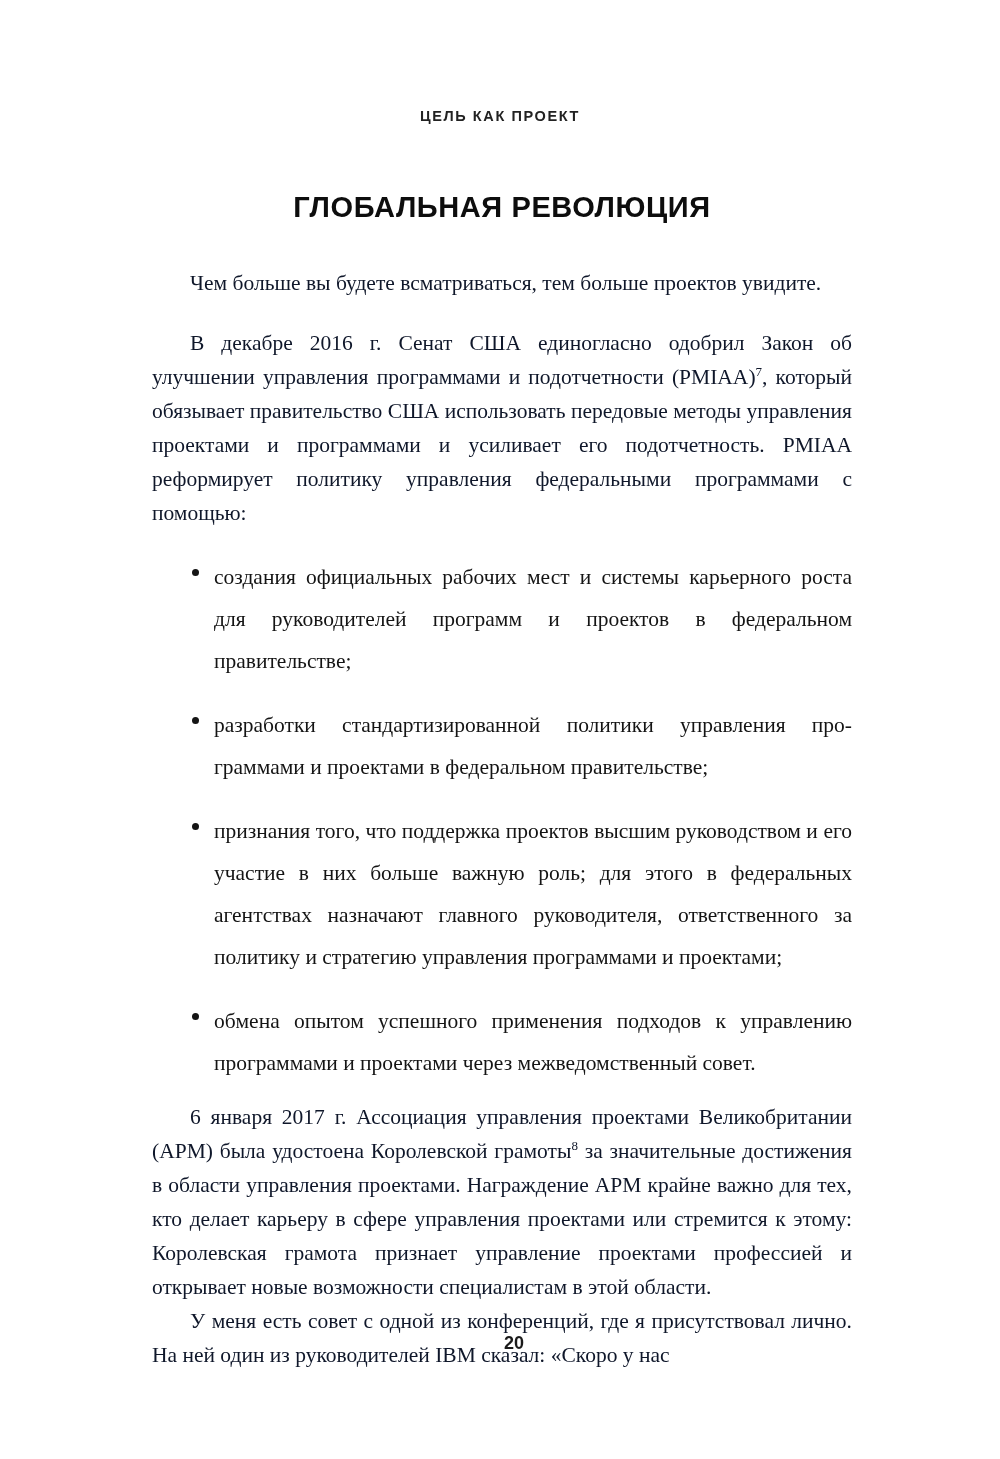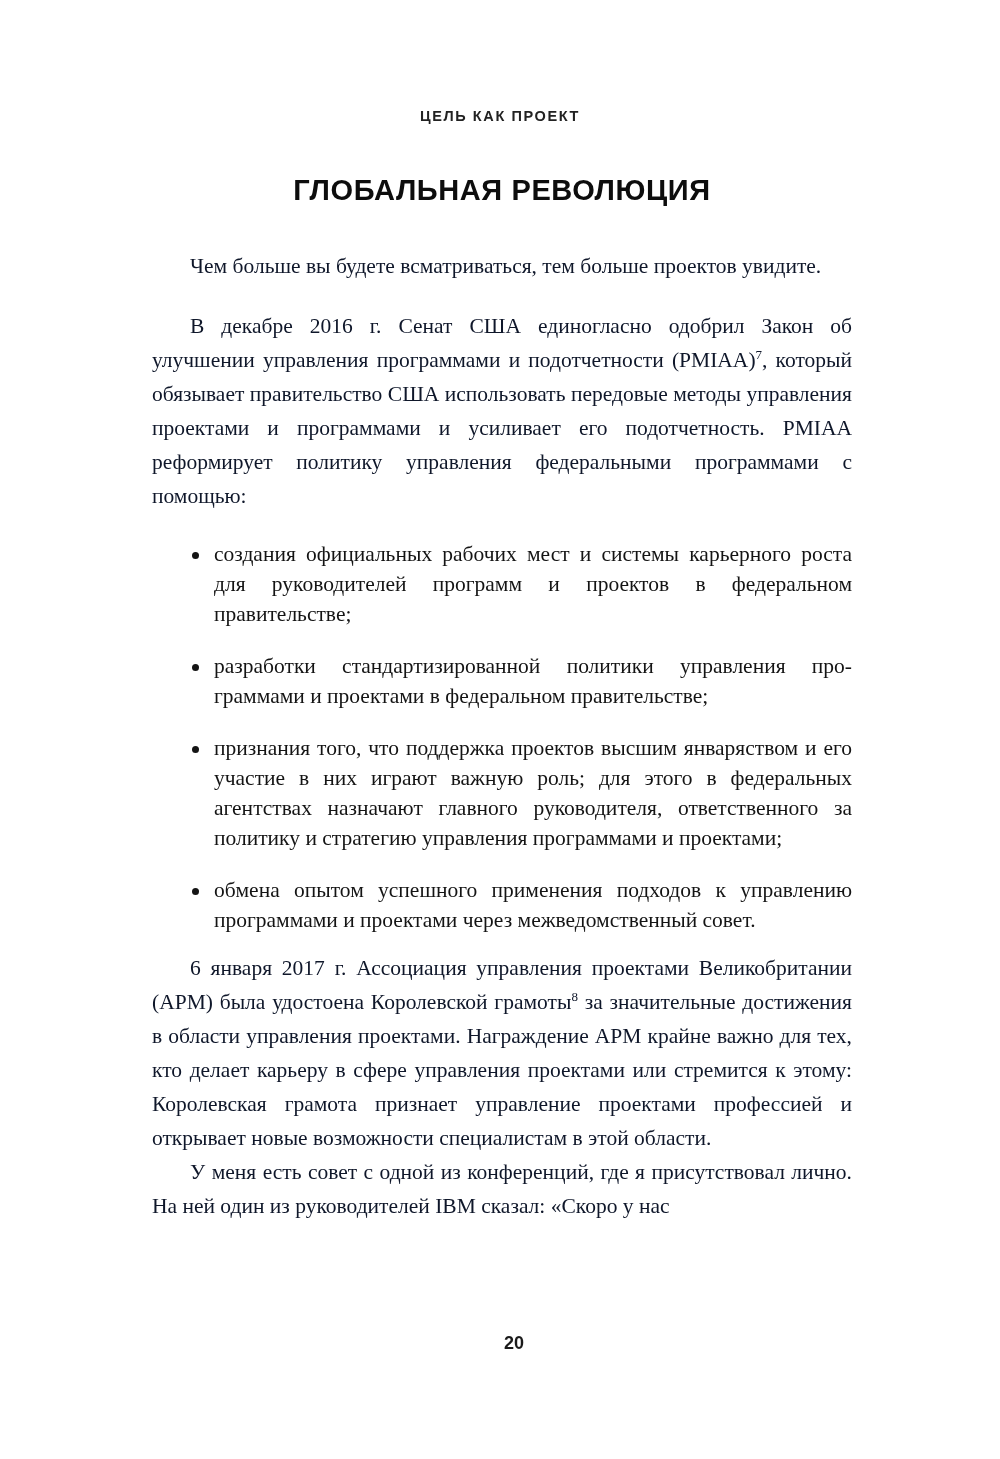--- a/index.html
+++ b/index.html
@@ -29,21 +29,21 @@
     width: 1000px;
     text-align: center;
     font-family: "Liberation Sans", sans-serif;
     font-weight: bold;
     font-size: 14.5px;
     letter-spacing: 1.6px;
     color: #222222;
   }
   .content {
     position: absolute;
-    top: 174px;
+    top: 191px;
     left: 152px;
     width: 700px;
   }
   h1.chapter-title {
     font-family: "Liberation Sans", sans-serif;
     font-weight: bold;
     font-size: 29px;
     letter-spacing: 0.6px;
     text-align: center;
     margin: 0 0 42px 0;
@@ -65,21 +65,21 @@
   }
   ul.bullets {
     list-style: none;
     margin: 26px 0 0 0;
     padding: 0;
   }
   ul.bullets li {
     position: relative;
     padding-left: 62px;
     font-size: 21.5px;
-    line-height: 30px;
+    line-height: 42px;
     text-align: justify;
     color: #141414;
     margin-bottom: 22px;
   }
   ul.bullets li:last-child {
     margin-bottom: 16px;
   }
   ul.bullets li .dot {
     position: absolute;
     left: 40px;
@@ -120,21 +120,21 @@
 
     <h1 class="chapter-title">ГЛОБАЛЬНАЯ РЕВОЛЮЦИЯ</h1>
 
     <p class="body-par indent">Чем больше вы будете всматриваться, тем больше проектов уви­дите.</p>
 
     <p class="body-par indent space-before"><span>В декабре 2016 г. Сенат США единогласно одобрил Закон об улучшении управления программами и подотчетности (PMIAA)</span><sup class="fn">7</sup><span>, который обязывает правительство США использовать передовые методы управления проектами и программами и усиливает его под­отчетность. PMIAA реформирует политику управления федераль­ными программами с помощью:</span></p>
 
     <ul class="bullets">
       <li><span class="dot"></span><span>создания официальных рабочих мест и системы карьерного роста для руководителей программ и проектов в федераль­ном правительстве;</span></li>
       <li><span class="dot"></span><span>разработки стандартизированной политики управления про­граммами и проектами в федеральном правительстве;</span></li>
-      <li><span class="dot"></span><span>признания того, что поддержка проектов высшим января­ством и его участие в них играют важную роль; для этого в федеральных агентствах назначают главного руководителя, ответственного за политику и стратегию управления про­граммами и проектами;</span></li>
+      <li><span class="dot"></span><span>признания того, что поддержка проектов высшим руковод­ством и его участие в них больше важную роль; для этого в федеральных агентствах назначают главного руководителя, ответственного за политику и стратегию управления про­граммами и проектами;</span></li>
       <li><span class="dot"></span><span>обмена опытом успешного применения подходов к управ­лению программами и проектами через межведомственный совет.</span></li>
     </ul>
 
     <p class="body-par indent after-list"><span>6 января 2017 г. Ассоциация управления проектами Великобри­тании (APM) была удостоена Королевской грамоты</span><sup class="fn">8</sup><span> за значитель­ные достижения в области управления проектами. Награждение APM крайне важно для тех, кто делает карьеру в сфере управления проектами или стремится к этому: Королевская грамота признает управление проектами профессией и открывает новые возможно­сти специалистам в этой области.</span></p>
 
     <p class="body-par indent">У меня есть совет с одной из конференций, где я присутство­вал лично. На ней один из руководителей IBM сказал: «Скоро у нас</p>
 
   </div>
 
   <div class="folio">20</div>

